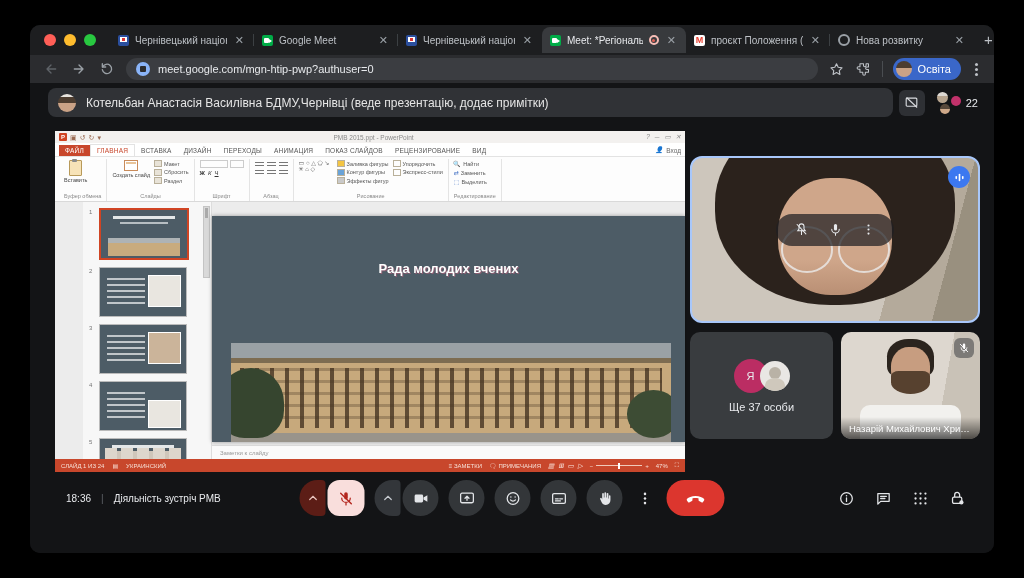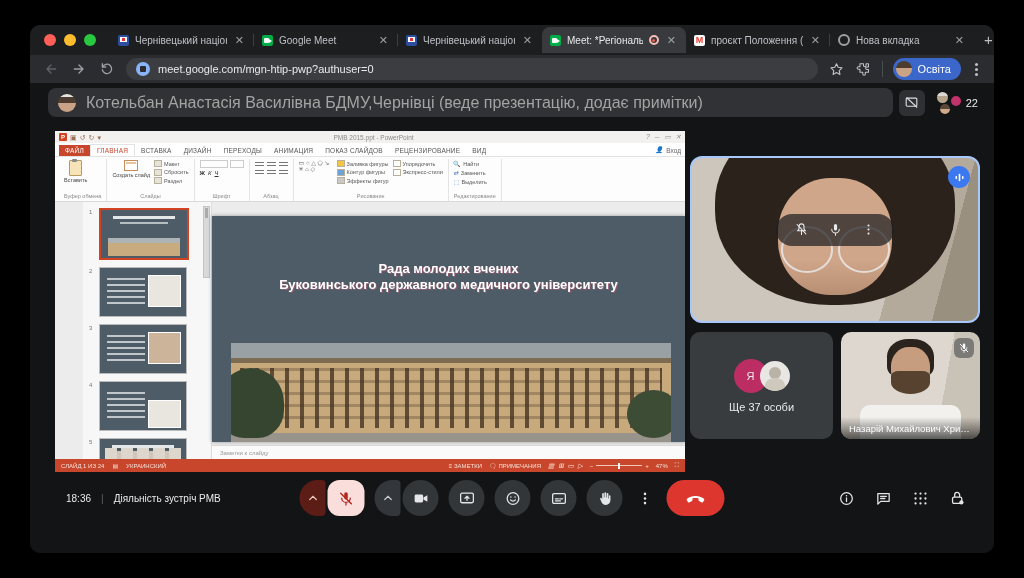--- a/index.html
+++ b/index.html
@@ -48,21 +48,21 @@
   .profile-pill .avatar{width:16px;height:16px;border-radius:50%;background:linear-gradient(180deg,#4d3d30 0 42%,#caa286 42%);}
   .profile-pill span{color:#fff;font-size:11px;}
   .kebab-dots{display:flex;flex-direction:column;gap:2px;padding:0 4px;}
   .kebab-dots i{width:3px;height:3px;border-radius:50%;background:#bdc1c6;}
 
   
   .meet{position:relative;flex:1;background:#131416;}
   .banner{position:absolute;left:18px;top:5px;width:845px;height:29px;background:#303236;border-radius:8px;
     display:flex;align-items:center;gap:10px;padding:0 10px;box-sizing:border-box;}
   .banner .avatar{width:18px;height:18px;border-radius:50%;background:linear-gradient(180deg,#e8e4df 0 18%,#4d3d30 18% 52%,#caa286 52%);flex:0 0 auto;}
-  .banner-text{color:#a3a3a3;font-size:16px;white-space:nowrap;overflow:hidden;}
+  .banner-text{color:#e5e5e5;font-size:12px;white-space:nowrap;overflow:hidden;}
   .banner-side{position:absolute;right:16px;top:5px;height:29px;display:flex;align-items:center;gap:12px;}
   .share-off-btn{width:26px;height:26px;border-radius:6px;background:#2e3034;color:#dadce0;display:flex;align-items:center;justify-content:center;}
   .share-off-btn svg{width:15px;height:15px;}
   .people-cluster{display:flex;align-items:center;gap:5px;color:#e8eaed;font-size:11px;}
   .cluster{position:relative;width:24px;height:22px;}
   .cluster i{position:absolute;border-radius:50%;}
   .cluster .c1{left:0;top:0;width:11px;height:11px;background:linear-gradient(180deg,#ddd8d2 0 40%,#b7a48e 40%);}
   .cluster .c2{right:0;top:4px;width:10px;height:10px;background:#c2326b;}
   .cluster .c3{left:3px;bottom:0;width:10px;height:10px;background:linear-gradient(180deg,#57483a 0 45%,#cfa98a 45%);}
 
@@ -247,21 +247,21 @@
       <span class="rec-dot"></span>
       <span class="tab-close">✕</span>
     </div>
     <div class="tab">
       <span class="fav fav-gmail"></span>
       <span class="tab-title">проєкт Положення (пр</span>
       <span class="tab-close">✕</span>
     </div>
     <div class="tab">
       <span class="fav fav-new"></span>
-      <span class="tab-title">Нова вкладка</span>
+      <span class="tab-title">Нова розвитку</span>
       <span class="tab-close">✕</span>
     </div>
     <div class="newtab-btn">+</div>
 
   </div>
 
   <div class="toolbar">
     <span class="navbtn dim">
       <svg viewBox="0 0 24 24">
             <path d="M19 12H6m6-6l-6 6 6 6" fill="none" stroke="currentColor" stroke-width="2" stroke-linecap="round" stroke-linejoin="round"></path>
@@ -511,21 +511,20 @@
             </div>
               </div>
 
           <span class="thumb-scroll"></span>
         </div>
         <div class="canvas">
           <div class="slidewrap">
             <div class="slide">
               <div class="sl-title">
                 <div>Рада молодих вчених</div>
-                <div>Буковинського державного медичного університету</div>
               </div>
               <div class="sl-credit">
                 <div>Науковий керівник СНТ БДМУ,</div>
                 <div>голова Ради молодих учених,</div>
                 <div>доцент</div>
                 <div class="nm">Анастасія КОТЕЛЬБАН</div>
               </div>
               <div class="photo">
                 <i class="b-roof" style="position:absolute"></i>
                 <i class="b-facade" style="position:absolute"></i>

